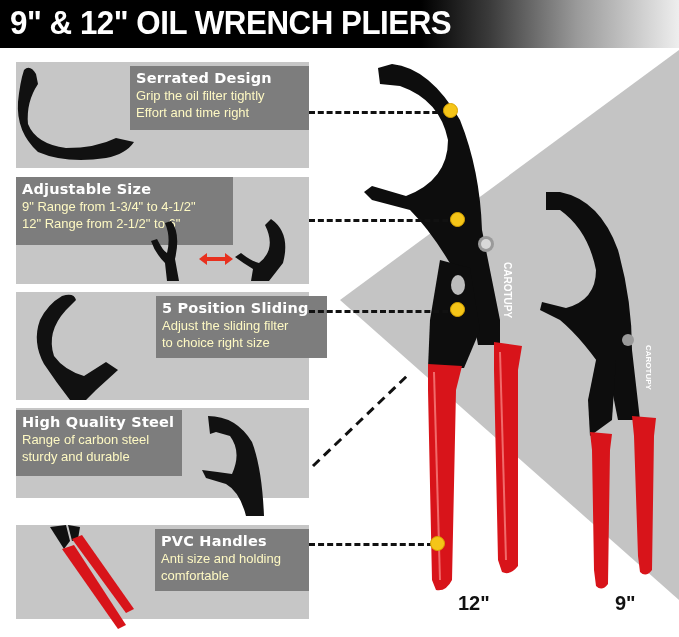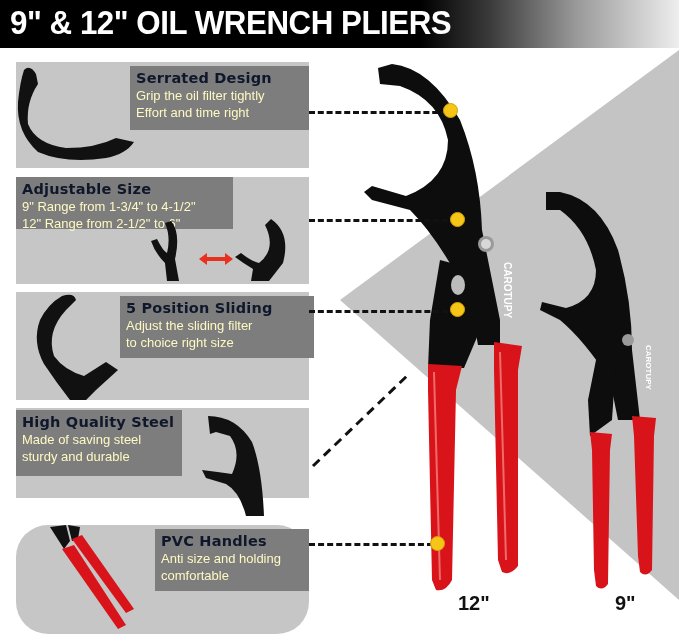--- a/index.html
+++ b/index.html
@@ -22,21 +22,21 @@
 
   .panel {
     position: absolute; left: 16px; width: 293px;
     background: #c6c6c6;
   }
   .label-box {
     position: absolute; background: #7d7d7d; padding: 3px 6px;
   }
   .label-title {
     font-family: "DejaVu Sans", sans-serif; font-weight: bold;
-    color: #0f172a; font-size: 14.5px; line-height: 18px; white-space: nowrap;
+    color: #ffffff; font-size: 14.5px; line-height: 18px; white-space: nowrap;
     letter-spacing: 0.2px;
   }
   .label-line {
     font-family: "Liberation Sans", sans-serif; font-weight: normal;
     color: #fef9c3; font-size: 13px; line-height: 17px; white-space: nowrap;
   }
   .thumb { position: absolute; }
 
   .dash {
     position: absolute; border-top: 3px dashed #111; height: 0;
@@ -67,55 +67,55 @@
     <path d="M8,8 Q14,2 20,12 L22,22 Q10,40 12,62 Q20,82 50,86 Q80,86 100,76 L118,80 Q110,92 90,96 Q50,102 22,90 Q0,70 2,40 Q4,20 8,8 Z" fill="#111"></path>
   </svg>
   <div class="label-box" style="left:114px;top:4px;width:179px;height:64px;">
     <div class="label-title">Serrated Design</div>
     <div class="label-line">Grip the oil filter tightly</div>
     <div class="label-line">Effort and time right</div>
   </div>
 </div>
 
 <div class="panel" style="top:177px;height:107px;">
-  <div class="label-box" style="left:0;top:0;width:217px;height:52px;">
+  <div class="label-box" style="left:0;top:0;width:217px;height:68px;">
     <div class="label-title">Adjustable Size</div>
     <div class="label-line">9" Range from 1-3/4" to 4-1/2"</div>
     <div class="label-line">12" Range from 2-1/2" to 6"</div>
   </div>
   <svg class="thumb" style="left:135px;top:42px;" width="150" height="65">
     <path d="M20,2 Q30,14 24,40 L28,62 L16,62 L14,44 Q4,34 0,22 L6,20 Q12,32 16,34 Q20,18 14,4 Z" fill="#111"></path>
     <polygon points="48,40 56,34 56,38 74,38 74,34 82,40 74,46 74,42 56,42 56,46" fill="#e8301e"></polygon>
     <path d="M120,0 Q140,14 132,44 L118,62 L100,62 L102,50 Q92,44 84,38 L90,34 Q100,42 108,44 Q126,30 114,6 Z" fill="#111"></path>
   </svg>
 </div>
 
 <div class="panel" style="top:292px;height:108px;">
   <svg class="thumb" style="left:10px;top:0;" width="110" height="108">
     <path d="M36,4 Q48,0 50,8 L40,18 Q20,40 28,64 Q38,78 58,84 L80,70 L92,78 L70,98 L60,108 L44,108 Q30,90 18,72 Q6,50 14,28 Q22,12 36,4 Z" fill="#111"></path>
   </svg>
-  <div class="label-box" style="left:104px;top:4px;width:194px;height:62px;">
+  <div class="label-box" style="left:140px;top:4px;width:171px;height:62px;">
     <div class="label-title">5 Position Sliding</div>
     <div class="label-line">Adjust the sliding filter</div>
     <div class="label-line">to choice right size</div>
   </div>
 </div>
 
 <div class="panel" style="top:408px;height:90px;">
   <div class="label-box" style="left:0;top:2px;width:166px;height:66px;">
     <div class="label-title">High Quality Steel</div>
-    <div class="label-line">Made of saving steel</div>
+    <div class="label-line">Range of carbon steel</div>
     <div class="label-line">sturdy and durable</div>
   </div>
   <svg class="thumb" style="left:180px;top:4px;" width="80" height="104">
     <path d="M12,4 Q40,4 56,30 Q66,56 68,104 L50,104 Q44,80 30,72 L10,66 L6,58 Q22,60 36,62 Q46,40 34,24 L20,20 L14,22 Z" fill="#111"></path>
   </svg>
 </div>
 
-<div class="panel" style="top:525px;height:109px;border-radius:32px;">
+<div class="panel" style="top:525px;height:94px;">
   <svg class="thumb" style="left:30px;top:0;" width="100" height="109">
     <path d="M4,2 L20,0 L24,16 L18,24 Z" fill="#111"></path>
     <path d="M22,0 L34,2 L32,14 L26,16 Z" fill="#111"></path>
     <path d="M16,24 L28,20 L80,100 L72,104 Z" fill="#d8141a"></path>
     <path d="M26,14 L36,10 L88,84 L80,88 Z" fill="#d8141a"></path>
   </svg>
   <div class="label-box" style="left:139px;top:4px;width:154px;height:62px;">
     <div class="label-title">PVC Handles</div>
     <div class="label-line">Anti size and holding</div>
     <div class="label-line">comfortable</div>

